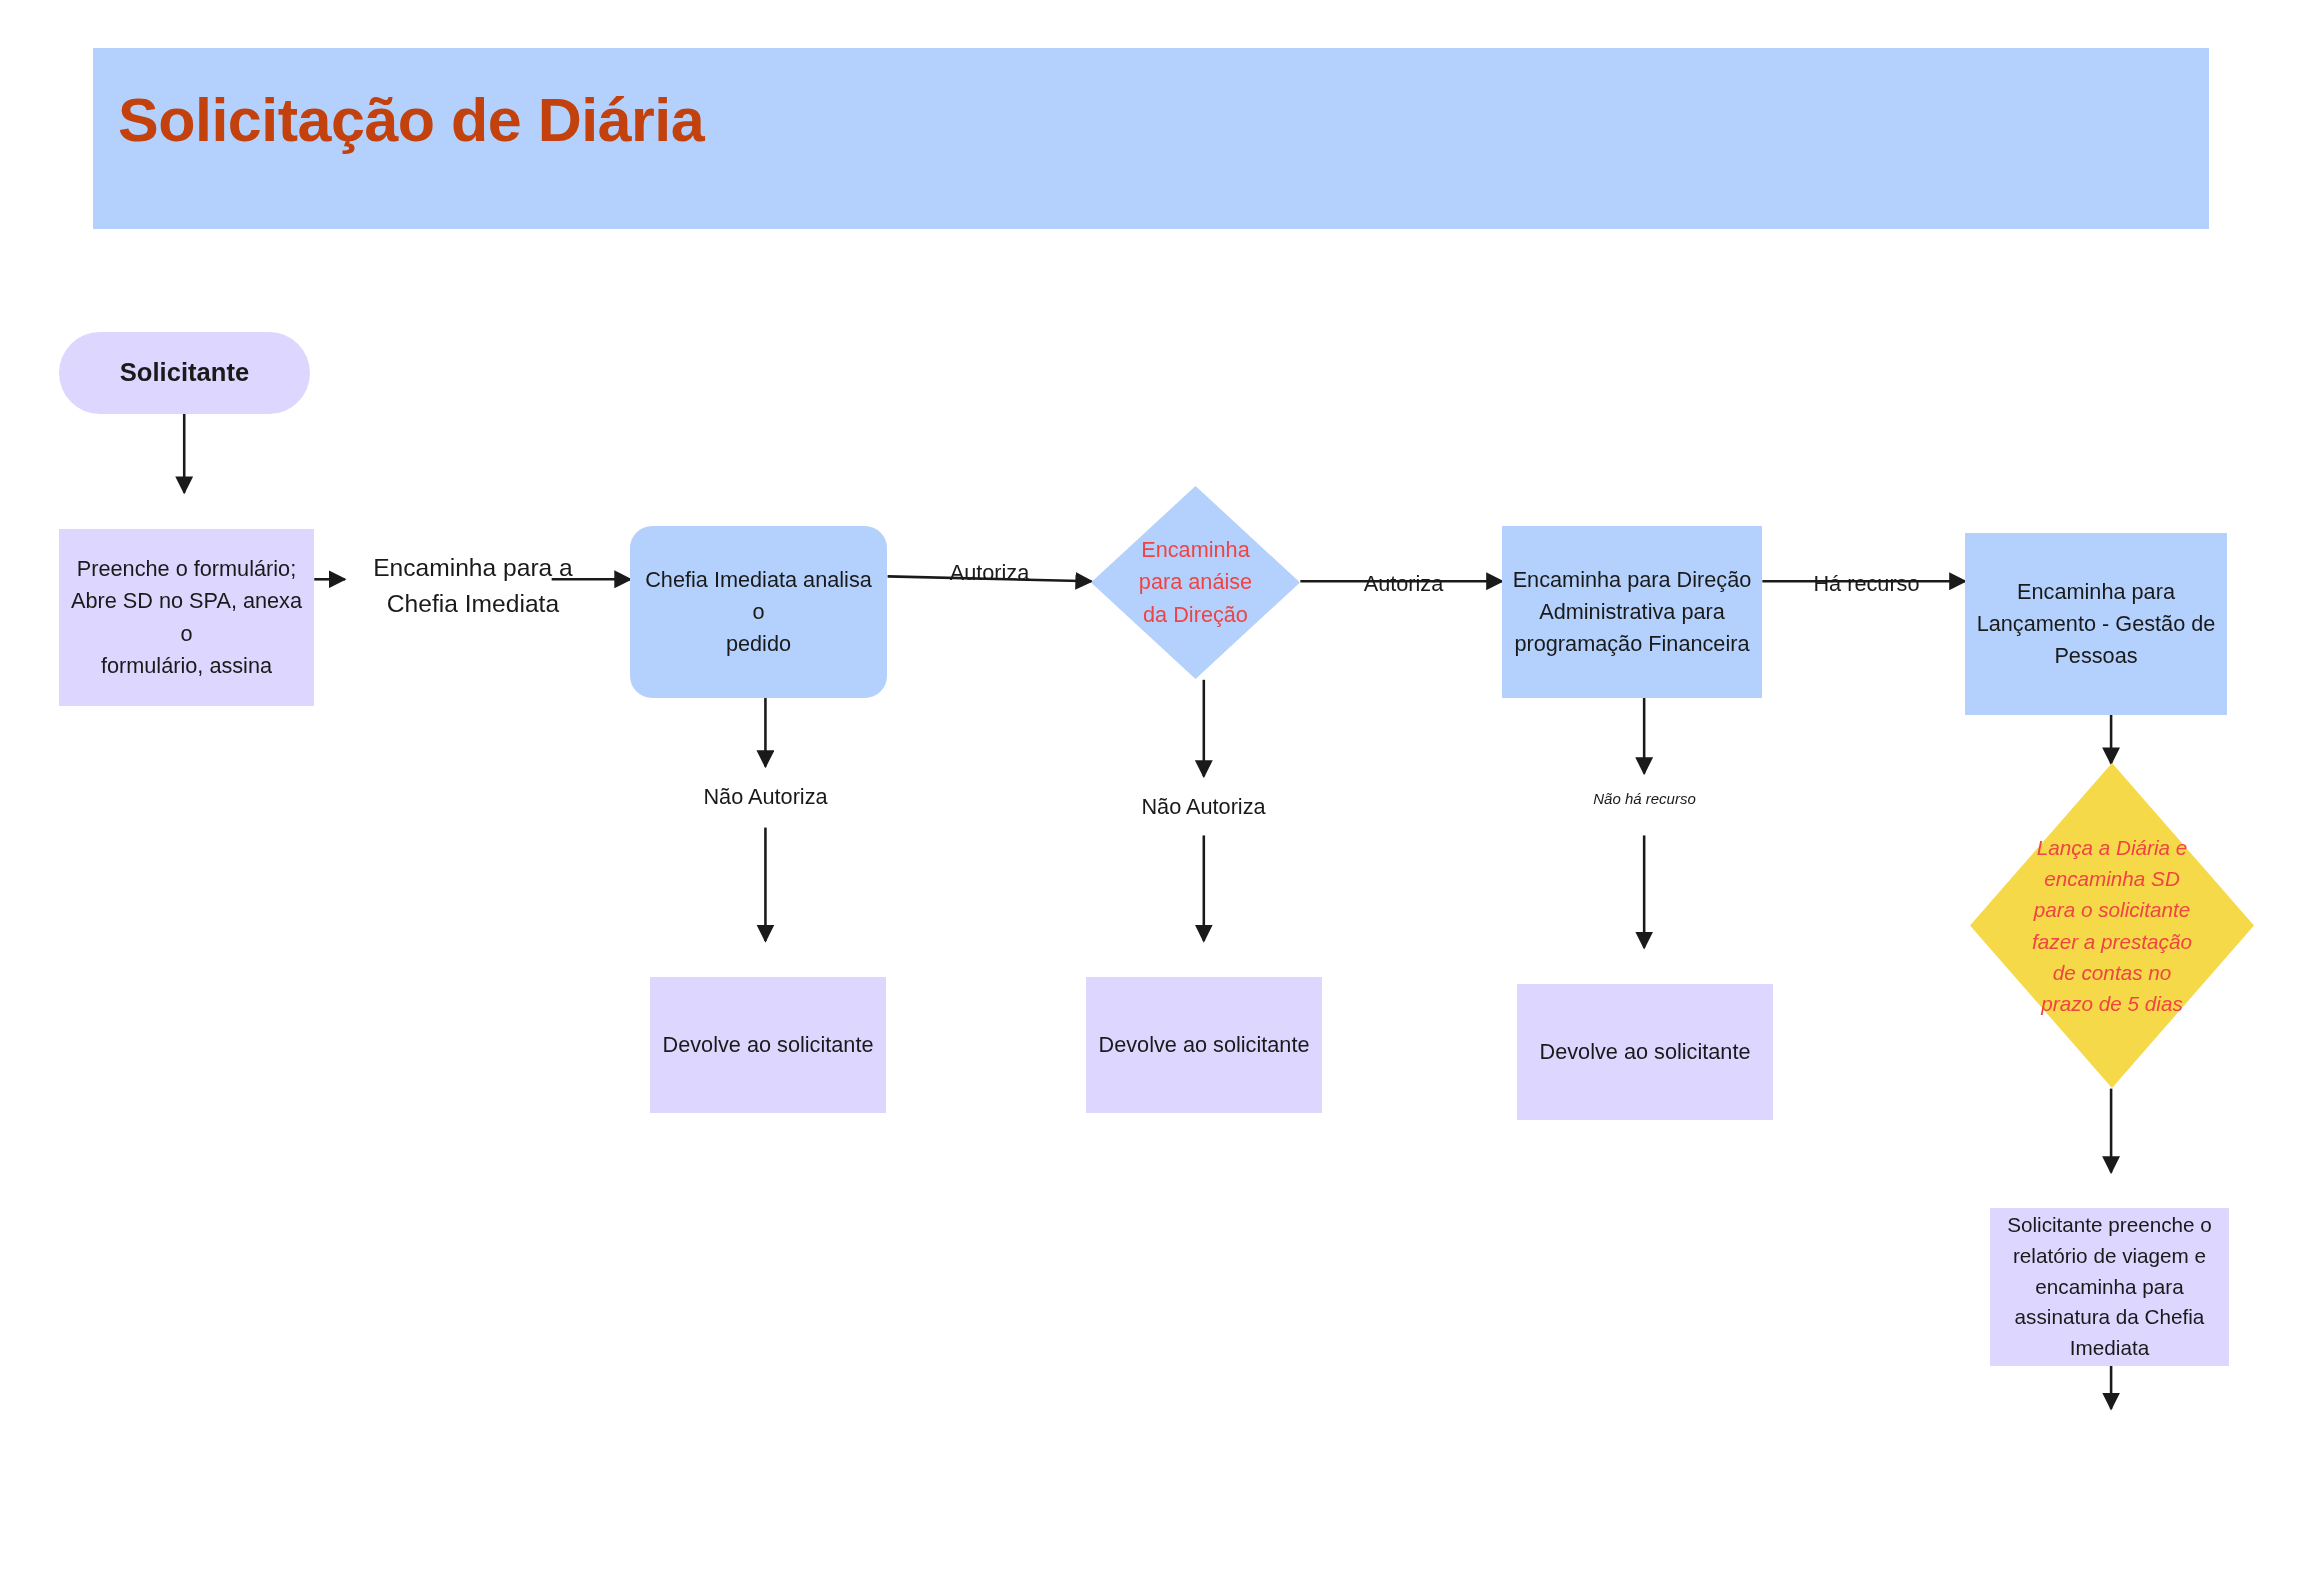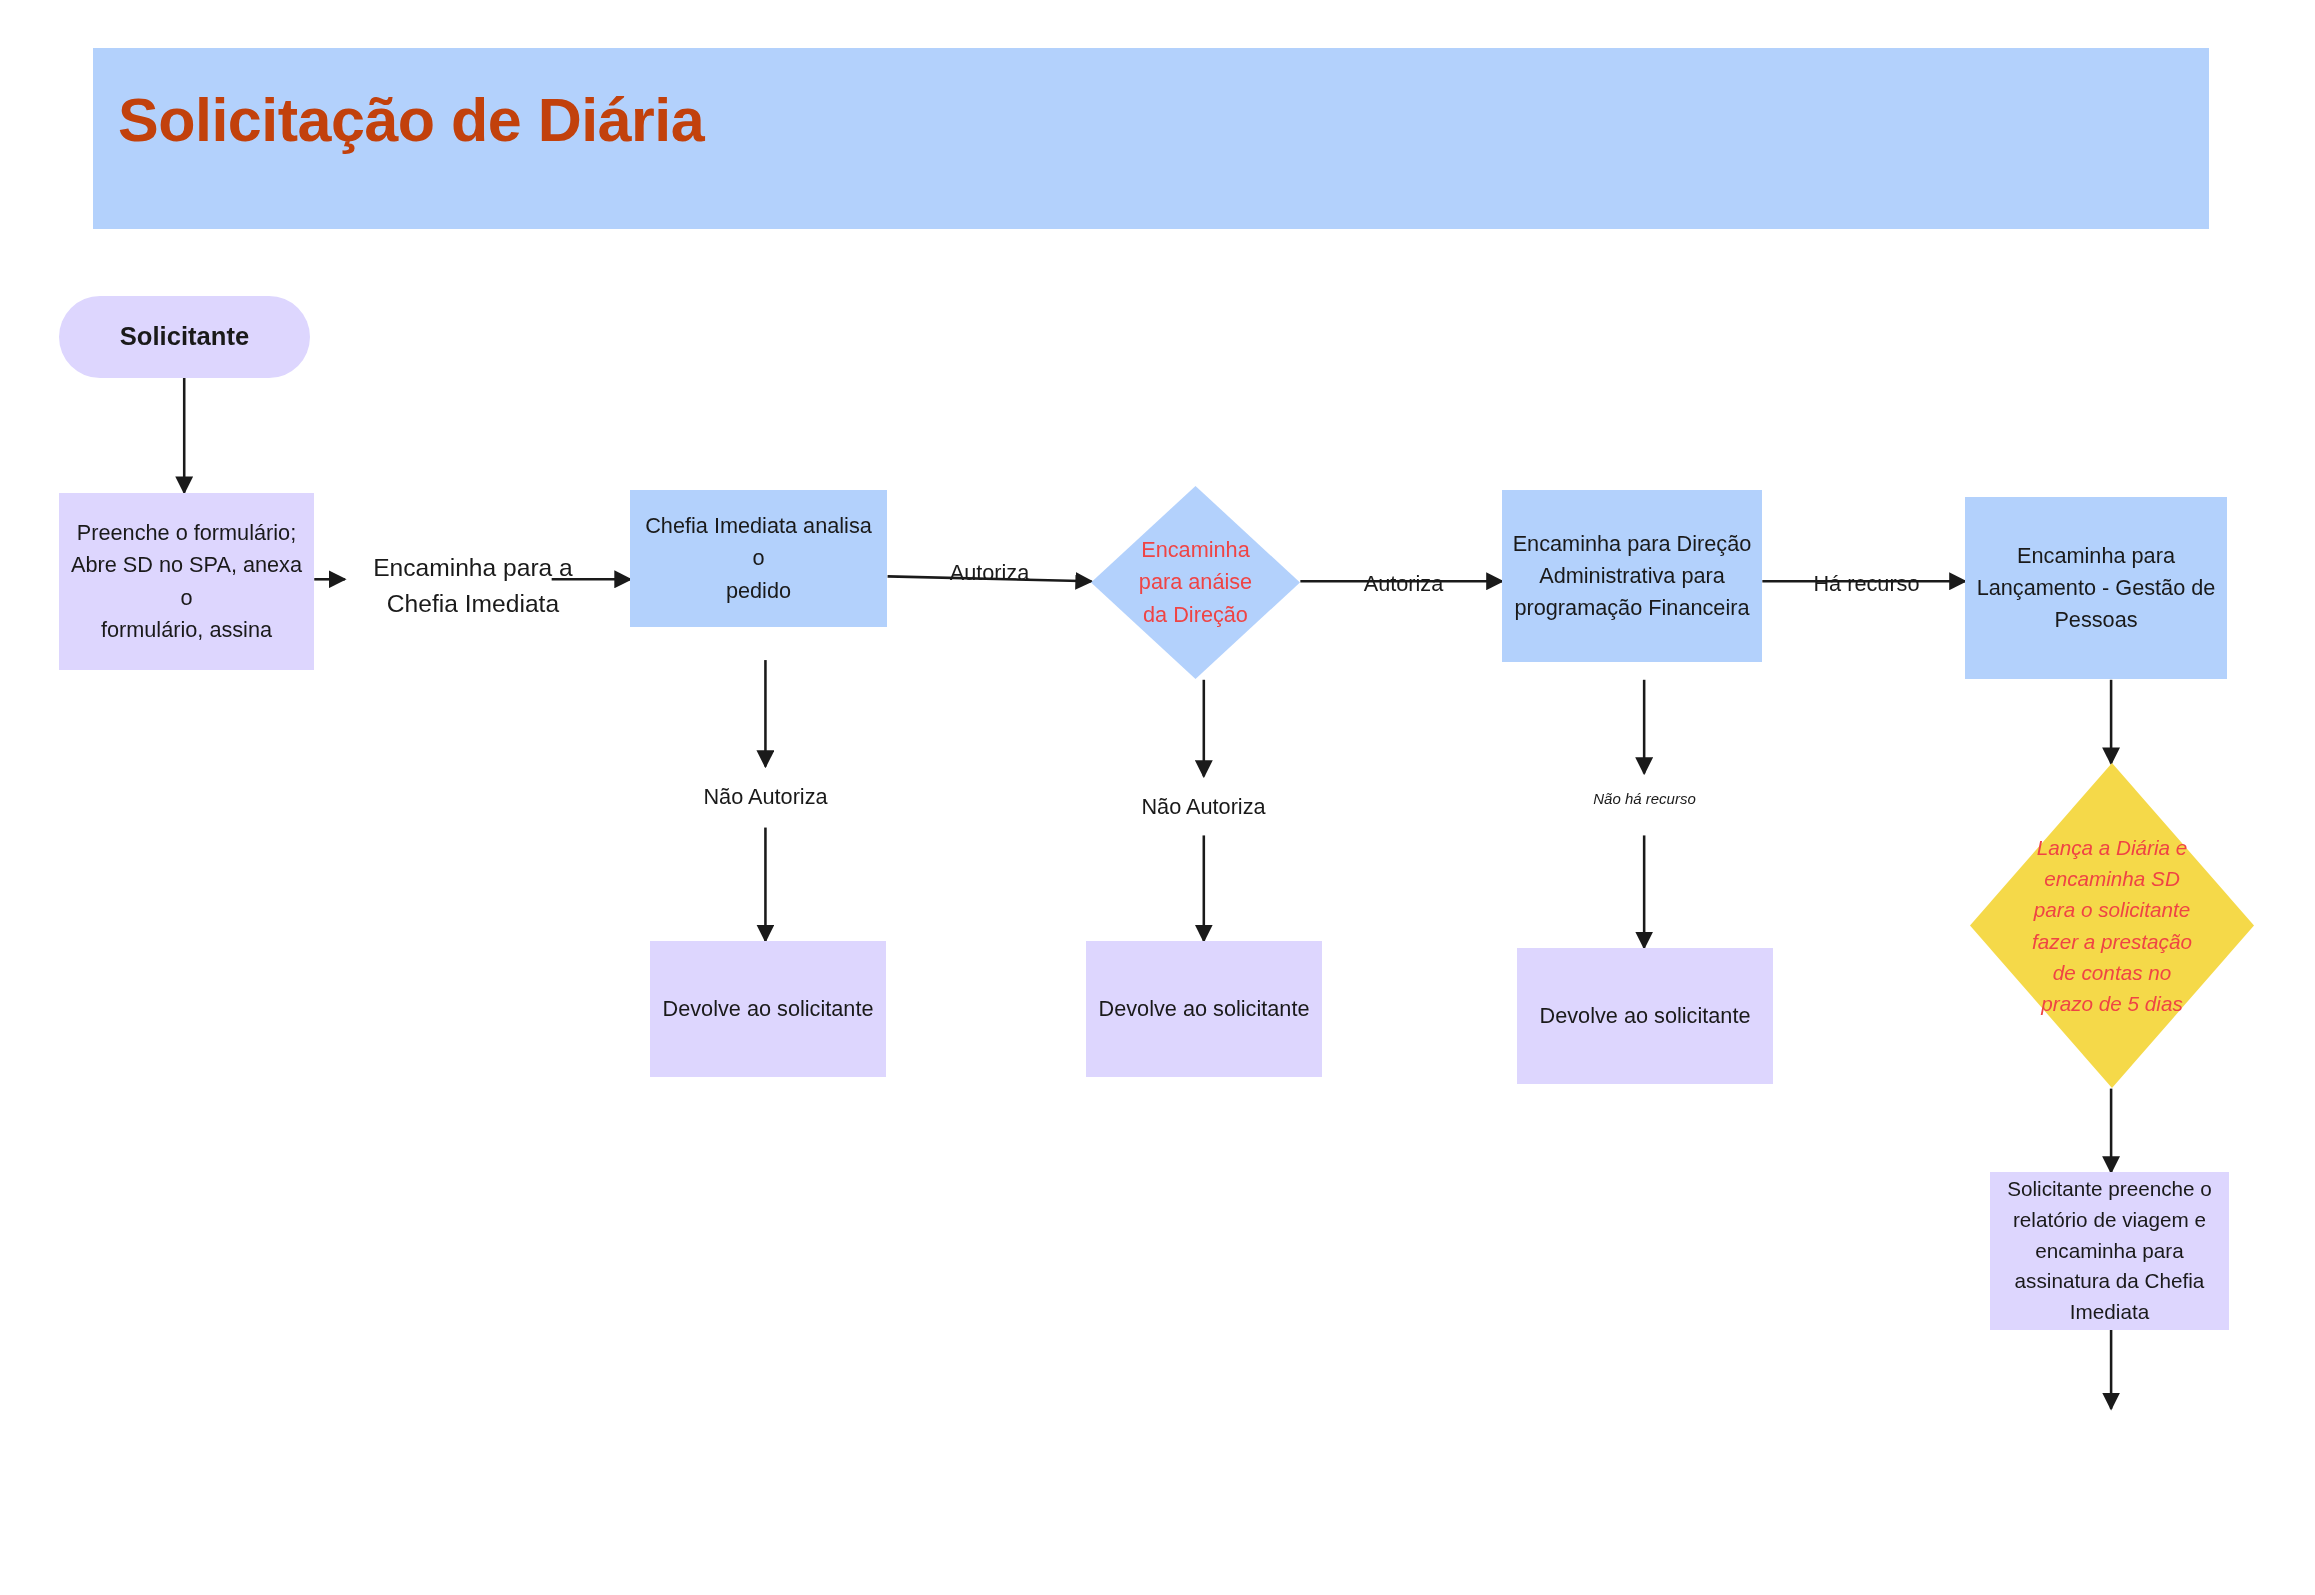--- a/index.html
+++ b/index.html
@@ -45,20 +45,21 @@
   
   .node {
     position: absolute;
     box-sizing: border-box;
     display: flex;
     align-items: center;
     justify-content: center;
     text-align: center;
     color: #1a1a1a;
     line-height: 1.48;
+    margin-top: 36px;
   }
   .node .txt {
     display: block;
     width: 100%;
     padding: 0 7.9px;
     box-sizing: border-box;
     white-space: pre-line;
   }
   .box-blue { background: #b3d1fc; }
   .box-purple { background: #ddd6fe; }
@@ -145,21 +146,21 @@
   <div class="node pill" style="left:59px; top:296px; width:251px; height:82px; font-size:25.6px;">
     <span class="txt">Solicitante</span>
   </div>
 
   <div class="node box-purple" style="left:59px; top:493px; width:255px; height:177px; font-size:21.7px;">
     <span class="txt">Preenche o formulário;
 Abre SD no SPA, anexa o
 formulário, assina</span>
   </div>
 
-  <div class="node box-blue" style="left:630px; top:490px; width:257px; height:137px; font-size:21.7px;">
+  <div class="node box-blue" style="left:630px; top:490px; width:257px; height:172px; font-size:21.7px;border-radius:22px;">
     <span class="txt">Chefia Imediata analisa o
 pedido</span>
   </div>
 
   <div class="diamond" style="left:1091px; top:486px; width:209px; height:193px;">
     <svg class="shape" viewBox="0 0 212 196" preserveAspectRatio="none">
       <polygon points="106,0 212,98 106,196 0,98" fill="#b3d1fc"></polygon>
     </svg>
     <div class="label" style="font-size:21.7px;">Encaminha
 para anáise

